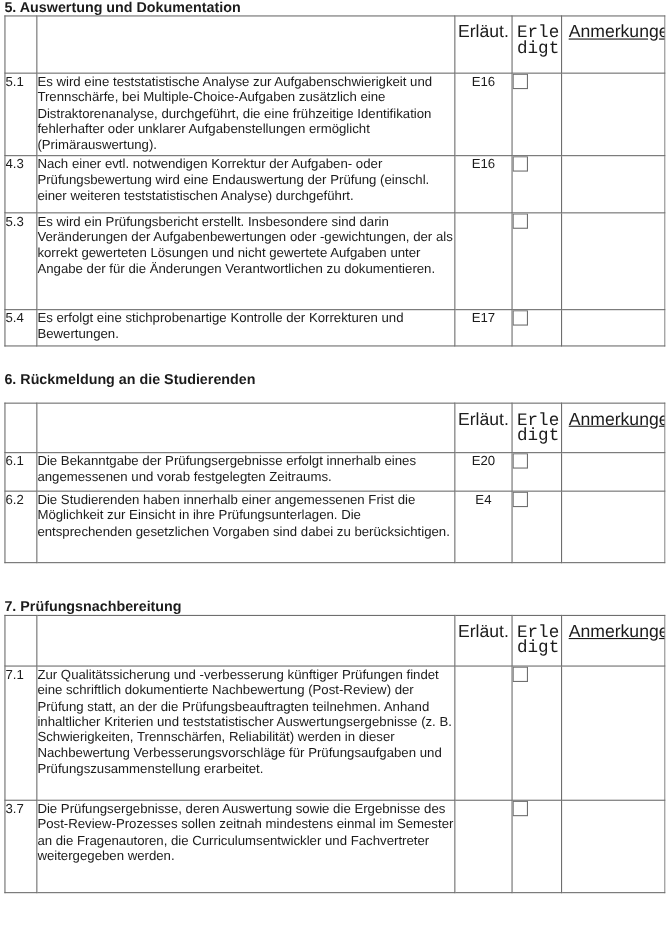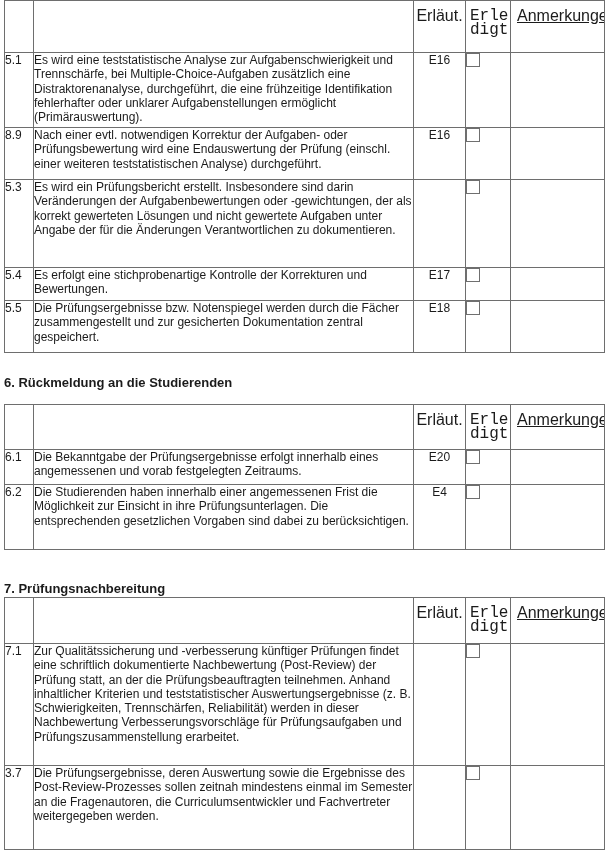--- a/index.html
+++ b/index.html
@@ -44,20 +44,21 @@
   .checkbox {
     width:12px; height:12px; background:#ffffff;
     border:1.5px solid #6f6f6f; box-sizing:content-box;
   }
 </style>
 </head>
 <body>
 
 <div class="page">
 
+  <h2 class="sec-title">5. Auswertung und Dokumentation</h2>
   <table class="checklist">
     <colgroup>
       <col class="w-num">
         <col class="w-text">
         <col class="w-erl">
         <col class="w-done">
         <col class="w-anm">
     </colgroup>
     <tbody>
         <tr class="head h52">
@@ -70,50 +71,41 @@
     <tr class="h75">
       <td class="c-num">5.1</td>
       <td class="c-text">Es wird eine teststatistische Analyse zur Aufgabenschwierigkeit und Trennschärfe, bei Multiple-Choice-Aufgaben zusätzlich eine Distraktorenanalyse, durchgeführt, die eine frühzeitige Identifikation fehlerhafter oder unklarer Aufgabenstellungen ermöglicht (Primärauswertung).</td>
       <td class="c-erl">E16</td>
       <td class="c-done">
             <div class="checkbox"></div>
           </td>
       <td class="c-anm"></td>
     </tr>
     <tr class="h52">
-      <td class="c-num">8.9</td>
+      <td class="c-num">4.3</td>
       <td class="c-text">Nach einer evtl. notwendigen Korrektur der Aufgaben- oder Prüfungsbewertung wird eine Endauswertung der Prüfung (einschl. einer weiteren teststatistischen Analyse) durchgeführt.</td>
       <td class="c-erl">E16</td>
       <td class="c-done">
             <div class="checkbox"></div>
           </td>
       <td class="c-anm"></td>
     </tr>
     <tr class="h88">
       <td class="c-num">5.3</td>
       <td class="c-text">Es wird ein Prüfungsbericht erstellt. Insbesondere sind darin Veränderungen der Aufgabenbewertungen oder -gewichtungen, der als korrekt gewerteten Lösungen und nicht gewertete Aufgaben unter Angabe der für die Änderungen Verantwortlichen zu dokumentieren.</td>
       <td class="c-erl"></td>
       <td class="c-done">
             <div class="checkbox"></div>
           </td>
       <td class="c-anm"></td>
     </tr>
     <tr class="h33">
       <td class="c-num">5.4</td>
       <td class="c-text">Es erfolgt eine stichprobenartige Kontrolle der Korrekturen und Bewertungen.</td>
       <td class="c-erl">E17</td>
-      <td class="c-done">
-            <div class="checkbox"></div>
-          </td>
-      <td class="c-anm"></td>
-    </tr>
-    <tr class="h52">
-      <td class="c-num">5.5</td>
-      <td class="c-text">Die Prüfungsergebnisse bzw. Notenspiegel werden durch die Fächer zusammengestellt und zur gesicherten Dokumentation zentral gespeichert.</td>
-      <td class="c-erl">E18</td>
       <td class="c-done">
             <div class="checkbox"></div>
           </td>
       <td class="c-anm"></td>
     </tr>
   </tbody>
     </table>
 
   <h2 class="sec-title sec6-title">6. Rückmeldung an die Studierenden</h2>
   <table class="checklist">

